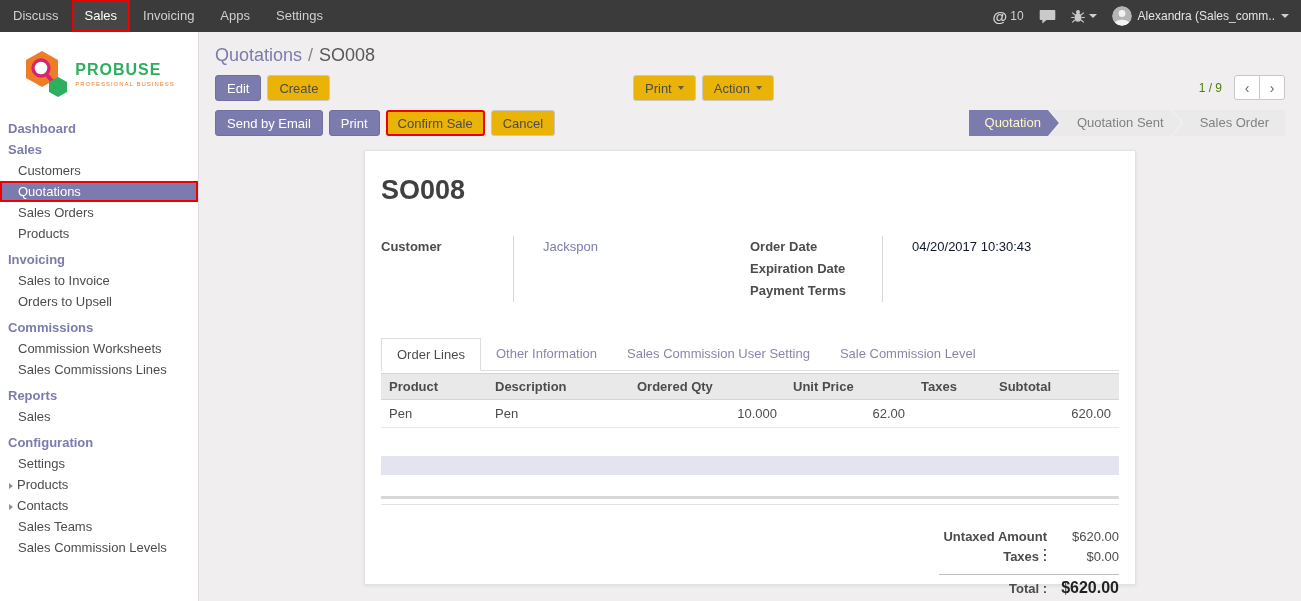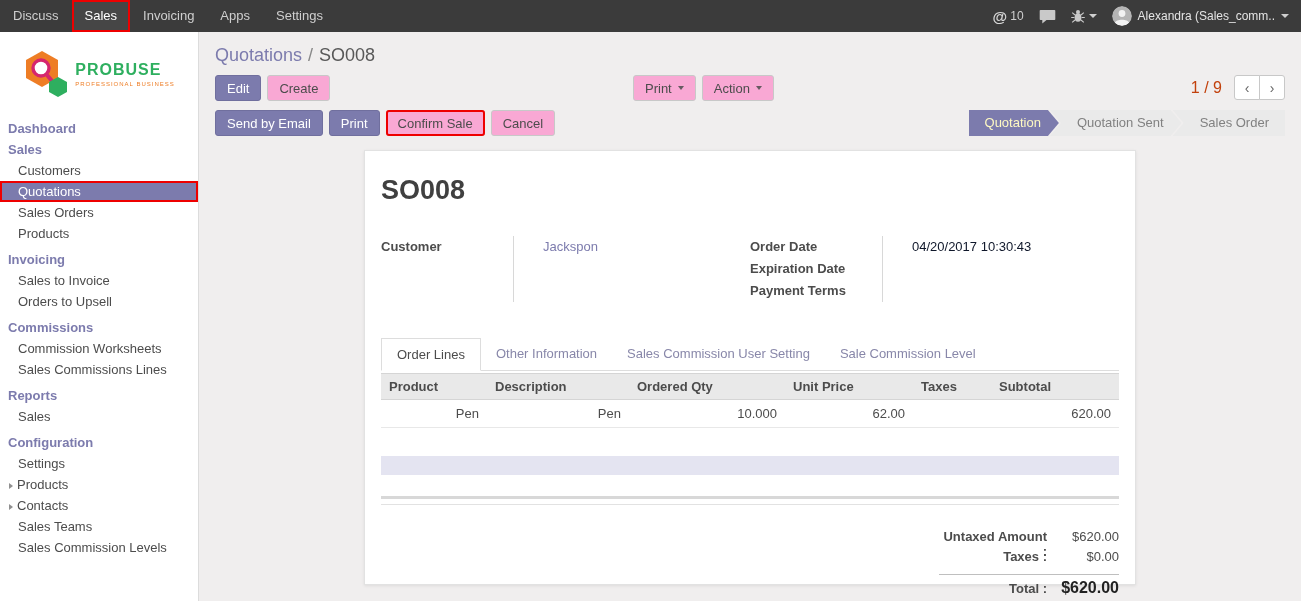--- a/index.html
+++ b/index.html
@@ -42,24 +42,24 @@
   
   .control-panel { padding:8px 16px 0; }
   .breadcrumb { font-size:18px; line-height:22px; margin-top:4px; }
   .breadcrumb a { color:#7c7bad; text-decoration:none; cursor:pointer; }
   .bc-sep { color:#888; margin:0 6px; }
   .bc-current { color:#585858; }
   .cp-row { position:relative; margin-top:9px; height:26px; }
   .cp-left { position:absolute; left:0; top:0; display:flex; gap:6px; }
   .cp-center { position:absolute; left:418px; top:0; display:flex; gap:6px; }
   .cp-right { position:absolute; right:0; top:0; display:flex; align-items:center; gap:12px; }
-  .btn { height:26px; display:inline-flex; align-items:center; padding:0 11px; font-size:13px; border:1px solid #c8c8c8; background:#f9a8d4; color:#4c4c4c; border-radius:3px; cursor:pointer; font-family:inherit; }
+  .btn { height:26px; display:inline-flex; align-items:center; padding:0 11px; font-size:13px; border:1px solid #c8c8c8; background:#eab308; color:#4c4c4c; border-radius:3px; cursor:pointer; font-family:inherit; }
   .btn.primary { background:#7c7bad; border-color:#706f9e; color:#ffffff; }
   .dcaret { width:0; height:0; border-left:3.5px solid transparent; border-right:3.5px solid transparent; border-top:4px solid currentColor; display:inline-block; margin-left:6px; opacity:.85; }
-  .pager-text { font-size:16px; color:#c2410c; }
+  .pager-text { font-size:12px; color:#4d7c0f; }
   .pager-btns { display:flex; }
   .pager-btn { width:26px; height:25px; border:1px solid #c8c8c8; background:#fff; color:#666; font-size:14px; cursor:pointer; line-height:1; font-family:inherit; }
   .pager-btn.prev { border-radius:3px 0 0 3px; }
   .pager-btn.next { border-radius:0 3px 3px 0; margin-left:-1px; }
 
   
   .ab-left { display:flex; gap:6px; }
   .statusbar { display:flex; height:26px; font-size:13px; }
   .status-item { height:26px; line-height:26px; padding:0 18px 0 27px; background:#eaeaea; color:#818181; cursor:pointer;
     clip-path:polygon(0 0, calc(100% - 11px) 0, 100% 50%, calc(100% - 11px) 100%, 0 100%, 11px 50%); margin-left:-9px; }
@@ -78,21 +78,21 @@
   .fvalues { flex:1; border-left:1px solid #d8d8d8; padding-left:29px; }
   .fvalue { font-size:13px; height:22px; line-height:22px; color:#0f172a; }
   .fvalue.link { color:#7c7bad; cursor:pointer; }
 
   .tabs { display:flex; margin-top:36px; border-bottom:1px solid #ddd; font-size:13px; }
   .tab { padding:8px 15px; color:#8887a9; cursor:pointer; }
   .tab.active { background:#fff; border:1px solid #ddd; border-bottom:1px solid #fff; margin-bottom:-1px; color:#4c4c4c; }
 
   table.olines { width:100%; border-collapse:collapse; table-layout:fixed; font-size:13px; margin-top:2px; }
   .olines th { background:#e9e9e9; font-weight:bold; text-align:left; padding:5px 8px; border-top:1px solid #d5d5d5; border-bottom:1px solid #d5d5d5; color:#4c4c4c; }
-  .olines td { padding:6px 8px; border-bottom:1px solid #e8e8e8; color:#4c4c4c;text-align:right; }
+  .olines td { padding:6px 8px; border-bottom:1px solid #e8e8e8; color:#4c4c4c; }
   .num { text-align:right; }
 
   .lavender-strip { height:19px; background:#e4e4f1; margin-top:28px; }
   .sep-thick { border-top:3px solid #d8d8d8; margin-top:21px; }
   .sep-thin { border-top:1px solid #e2e2e2; margin-top:5px; }
 
   .totals { width:180px; margin:24px 0 0 auto; font-size:13px; }
   .trow { display:flex; align-items:baseline; height:20px; }
   .tlabel { flex:1; text-align:right; font-weight:bold; color:#4c4c4c; }
   .tvalue { width:72px; text-align:right; }

